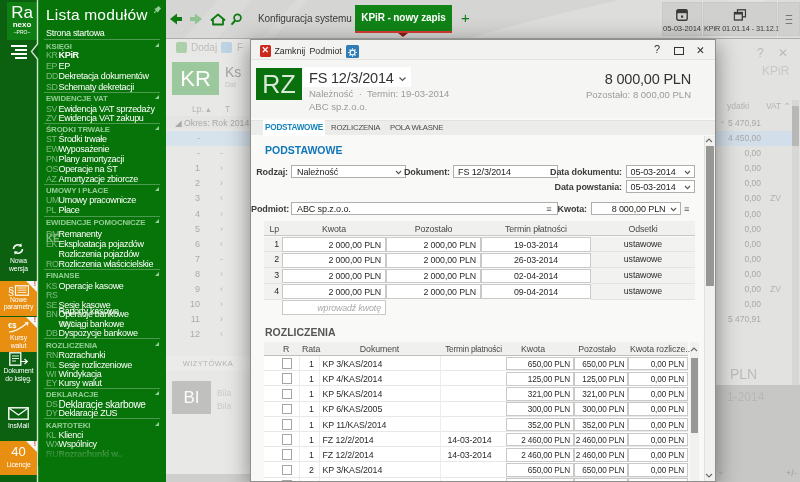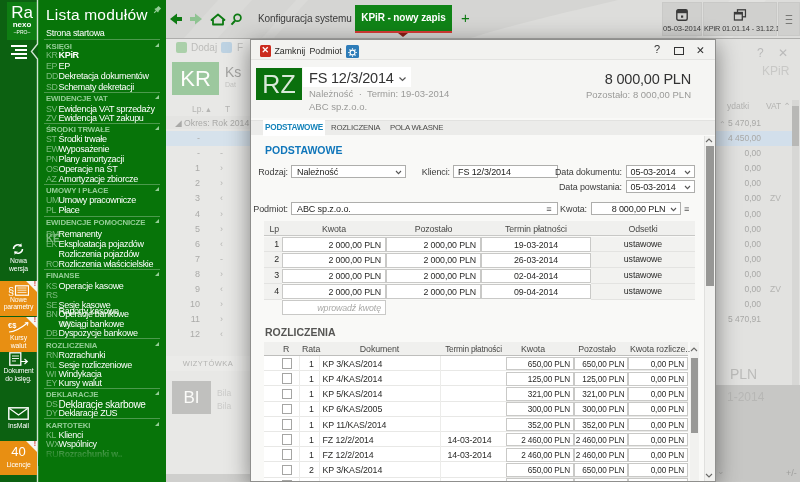--- a/index.html
+++ b/index.html
@@ -25,21 +25,21 @@
 .mtri { position:absolute; right:7px; top:2px; width:0; height:0; border-left:4px solid transparent; border-bottom:4px solid #94cd96; }
 .ob2 { position:absolute; left:0; width:37px; background:#e88f12; }
 .obt { position:absolute; width:37px; text-align:center; color:#fff; font-size:6.8px; line-height:7.5px; letter-spacing:-0.1px; }
 
 #dlg { left:250px; top:39px; width:466px; height:443px; overflow:hidden; background:#f9f9f7; border:1px solid #8f8f8d; box-shadow:0 5px 22px rgba(0,0,0,0.45); }
 .d { position:absolute; }
 #dtitle { left:0; top:0; width:464px; height:20px; background:#f2f2f0; border-bottom:1px solid #e3e3e1;}
 #dhead { left:0; top:20px; width:464px; height:58px; background:#f5f5f3; }
 #dtabs { left:0; top:80px; width:464px; height:15px; background:#ececea; border-top:1px solid #e2e2e0;}
 .inp { position:absolute; background:#fff; border:1px solid #aeaeac; font-size:9px; color:#1c1c1a; letter-spacing:-0.1px; }
-.lbl { position:absolute; font-size:9px; color:#3c3c3c; letter-spacing:-0.1px; text-align:right; }
+.lbl { position:absolute; font-size:9px; color:#3c3c3c; letter-spacing:-0.1px; text-align:right;font-weight:bold; }
 .cellw { position:absolute; background:#fff; border:1px solid #c9c9c7; font-size:8.8px; color:#2a2a28; letter-spacing:-0.1px; }
 .cellg { position:absolute; background:#f2f2f0; font-size:8.8px; color:#2a2a28; letter-spacing:-0.1px; }
 .hdr { position:absolute; font-size:8.8px; color:#4a4a48; letter-spacing:-0.1px; }
 .cb { position:absolute; width:10.5px; height:10.5px; background:#fff; border:1px solid #a5a5a3; }
 </style></head>
 <body>
 
 <div class="abs" id="strip"></div>
 <div class="abs" id="menu"></div>
 <div class="abs" id="logo">
@@ -366,21 +366,21 @@
       <path d="M1 1 L4 4 L7 1" stroke="#6a6a68" stroke-width="1.1" fill="none"></path>
     </svg>
 <div class="d" style="left:14px;top:104px;font-size:10.5px;font-weight:bold;color:#1076ba;">PODSTAWOWE</div>
 <div class="d lbl" style="left:0px;width:37px;top:126.5px;">Rodzaj:</div>
 <div class="d inp" style="left:40px;top:125px;width:115px;height:13px;">
       <span style="position:absolute;left:5px;top:1px;">Należność</span>
       <svg width="7" height="5" viewBox="0 0 7 5" style="position:absolute;right:3px;top:4px;">
         <path d="M1 1 L3.5 3.6 L6 1" stroke="#555" stroke-width="1.1" fill="none"></path>
       </svg>
     </div>
-<div class="d lbl" style="left:119px;width:80px;top:126.5px;">Klienci:</div>
+<div class="d lbl" style="left:119px;width:80px;top:126.5px;">Dokument:</div>
 <div class="d inp" style="left:202px;top:125px;width:105px;height:13px;">
       <span style="position:absolute;left:4px;top:1px;">FS 12/3/2014</span>
     </div>
 <div class="d lbl" style="left:280px;width:91px;top:126.5px;">Data dokumentu:</div>
 <div class="d inp" style="left:374.5px;top:125px;width:69px;height:13px;">
       <span style="position:absolute;left:4px;top:1px;">05-03-2014</span>
       <svg width="7" height="5" viewBox="0 0 7 5" style="position:absolute;right:3px;top:4px;">
         <path d="M1 1 L3.5 3.6 L6 1" stroke="#555" stroke-width="1.1" fill="none"></path>
       </svg>
     </div>

